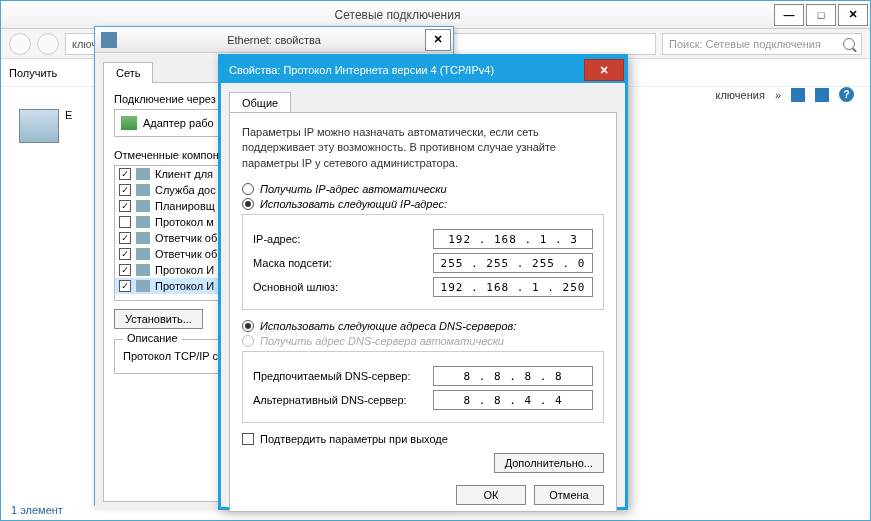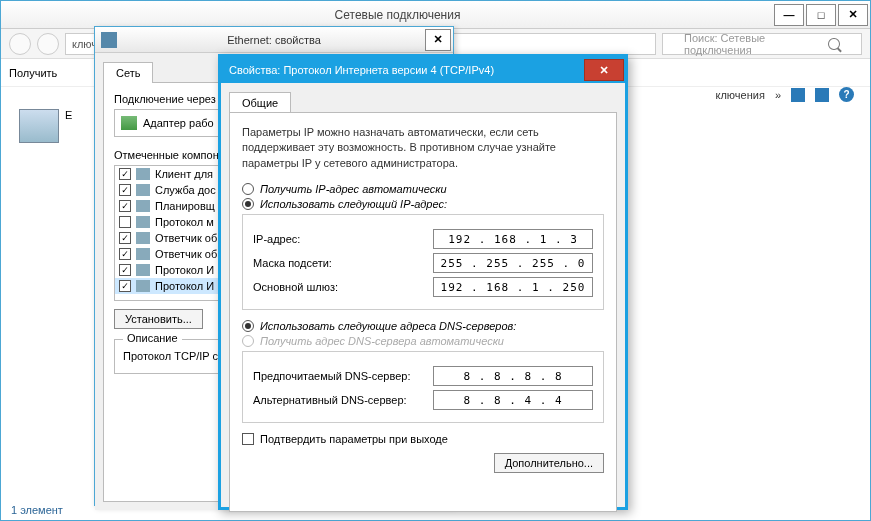--- a/index.html
+++ b/index.html
@@ -8,21 +8,21 @@
 
 .main-window { position: absolute; top: 0; left: 0; width: 871px; height: 521px; border: 1px solid #4ca7d4; background: #fff; }
 .main-titlebar { height: 28px; background: linear-gradient(#fff, #f0f0f0); border-bottom: 1px solid #ccc; display: flex; align-items: center; }
 .main-title { flex: 1; text-align: center; font-size: 12px; color: #444; }
 .win-btns { display: flex; }
 .win-btn { width: 30px; height: 22px; border: 1px solid #888; margin-right: 2px; display: flex; align-items: center; justify-content: center; font-weight: bold; background: #fff; cursor: pointer; }
 
 .toolbar { height: 30px; background: #f5f5f5; border-bottom: 1px solid #ddd; display: flex; align-items: center; padding: 0 8px; gap: 6px; }
 .nav-circle { width: 22px; height: 22px; border-radius: 50%; border: 1px solid #ccc; background: #fafafa; }
 .breadcrumb { flex: 1; height: 22px; border: 1px solid #ccc; background: #fff; display: flex; align-items: center; padding: 0 6px; color: #555; }
-.search-box { width: 200px; height: 22px; border: 1px solid #ccc; background: #fff; display: flex; align-items: center; padding: 0 21px; color: #999; justify-content: space-between; }
+.search-box { width: 200px; height: 22px; border: 1px solid #ccc; background: #fff; display: flex; align-items: center; padding: 0 6px; color: #999; justify-content: space-between; }
 .search-icon { width: 12px; height: 12px; border: 1.5px solid #777; border-radius: 50%; position: relative; }
 .search-icon::after { content: ""; position: absolute; width: 5px; height: 1.5px; background: #777; bottom: -2px; right: -3px; transform: rotate(45deg); }
 
 .menubar { height: 28px; display: flex; align-items: center; padding: 0 8px; gap: 10px; border-bottom: 1px solid #eee; }
 
 .eth-icon-area { position: absolute; left: 18px; top: 108px; display: flex; align-items: flex-start; gap: 6px; }
 .eth-big-icon { width: 40px; height: 34px; background: linear-gradient(#cde, #9bc); border: 1px solid #789; }
 
 .status { position: absolute; bottom: 4px; left: 10px; color: #2a6496; }
 
@@ -248,15 +248,19 @@
             <span class="ip-label">Альтернативный DNS-сервер:</span>
             <span class="ip-input">8  .  8  .  4  .  4</span>
           </div>
       </div>
 
       <div class="confirm-row">
         <span class="checkbox"></span>
         <span>Подтвердить параметры при выходе</span>
       </div>
       <div class="adv-btn">Дополнительно...</div>
+      <div class="ok-cancel">
+        <div class="btn">ОК</div>
+        <div class="btn">Отмена</div>
+      </div>
     </div>
   </div>
 </div>
 
 </body></html>

